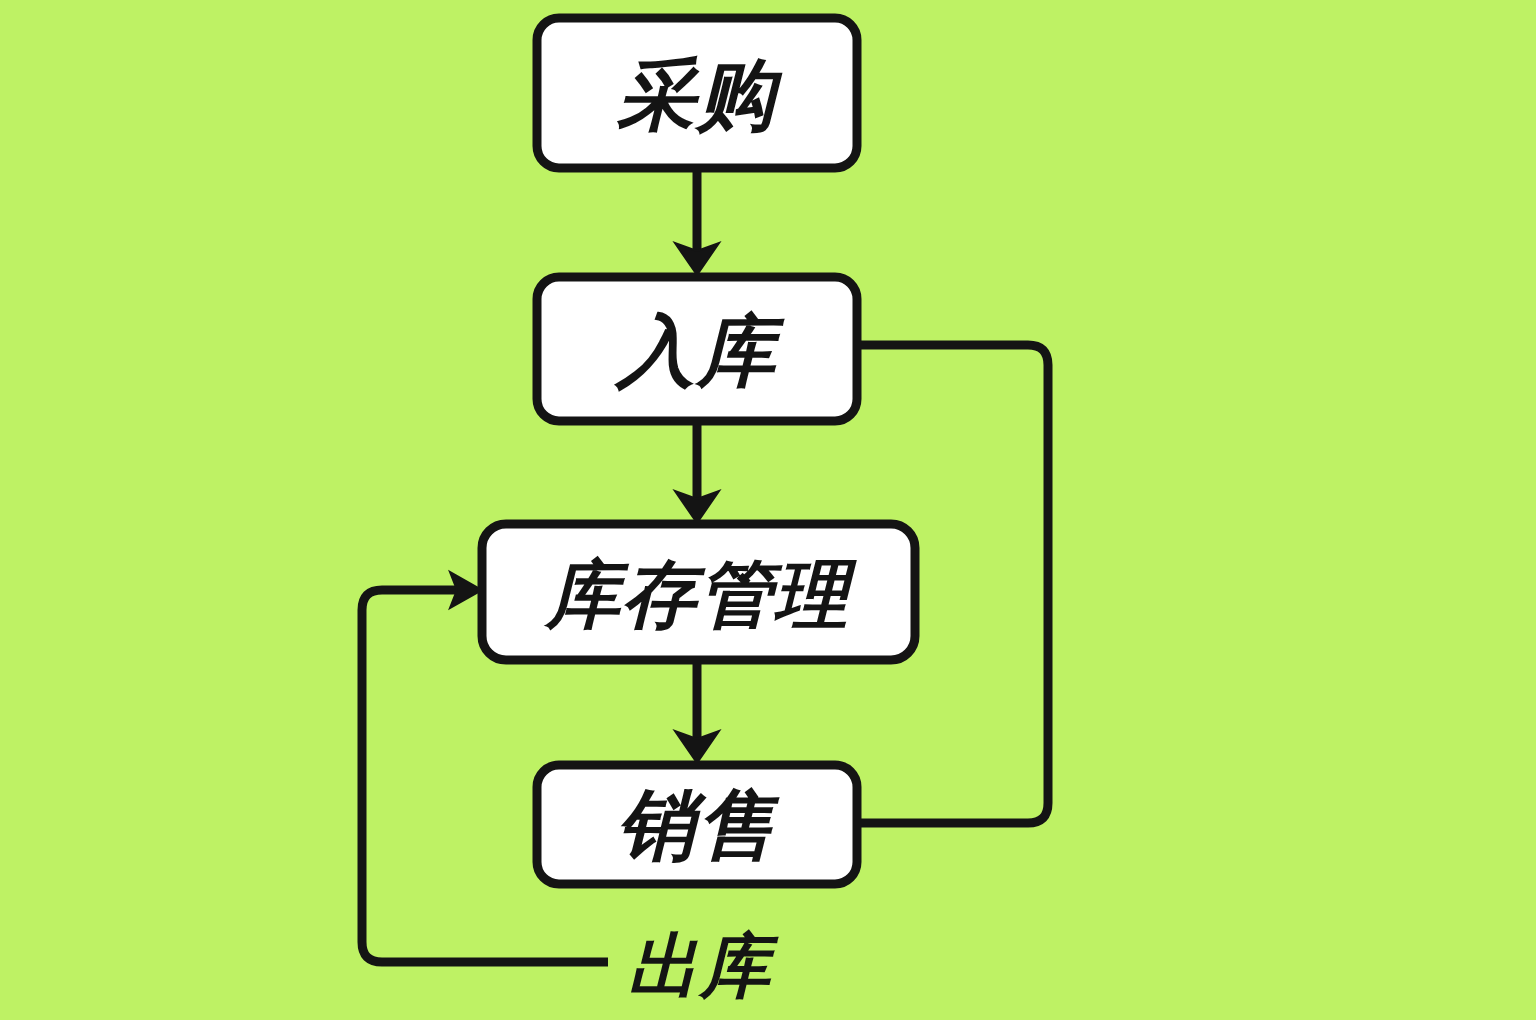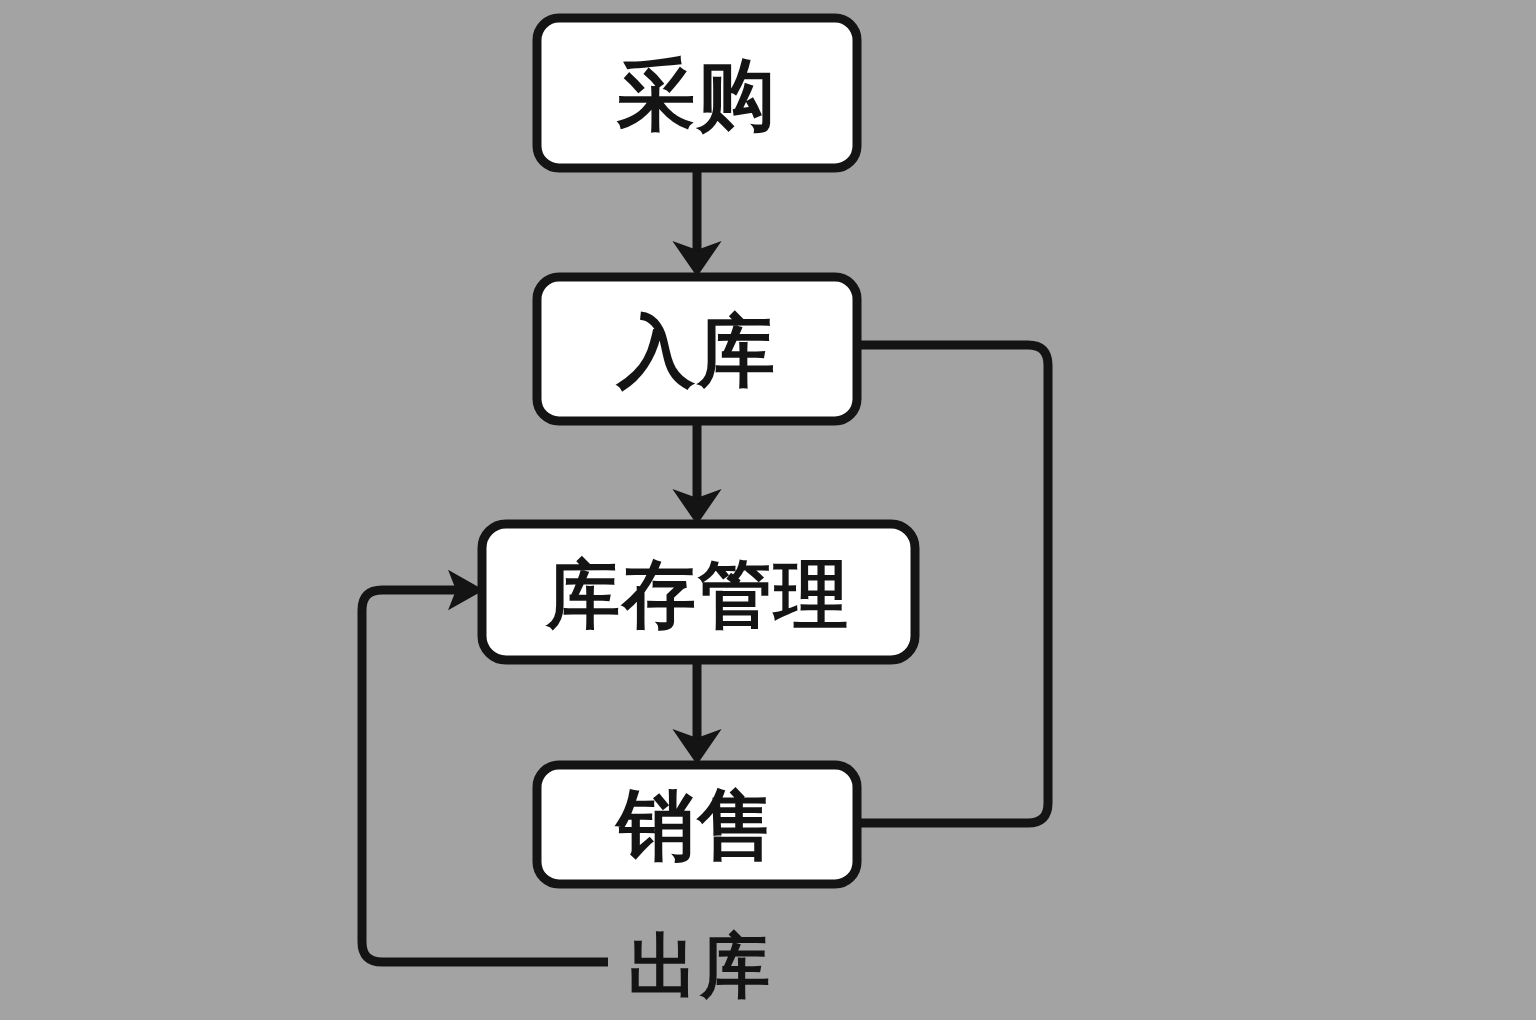--- a/index.html
+++ b/index.html
@@ -10,21 +10,22 @@
   body {
     width: 1536px;
     height: 1024px;
     font-family: "Liberation Sans", "DejaVu Sans", sans-serif;
     overflow: hidden;
   }
   #flowchart-root {
     position: relative;
     width: 1536px;
     height: 1020px;
-    background: #a3a3a3;
+    background: #bef264;
+    font-style: italic;
   }
   svg#flow-svg {
     position: absolute;
     top: 0;
     left: 0;
     width: 1536px;
     height: 1024px;
   }
   .node-box {
     fill: #ffffff;

